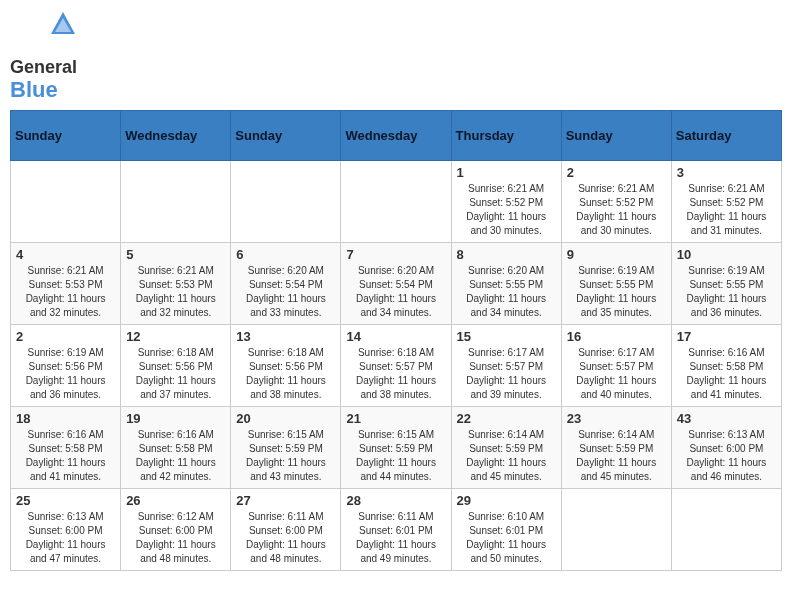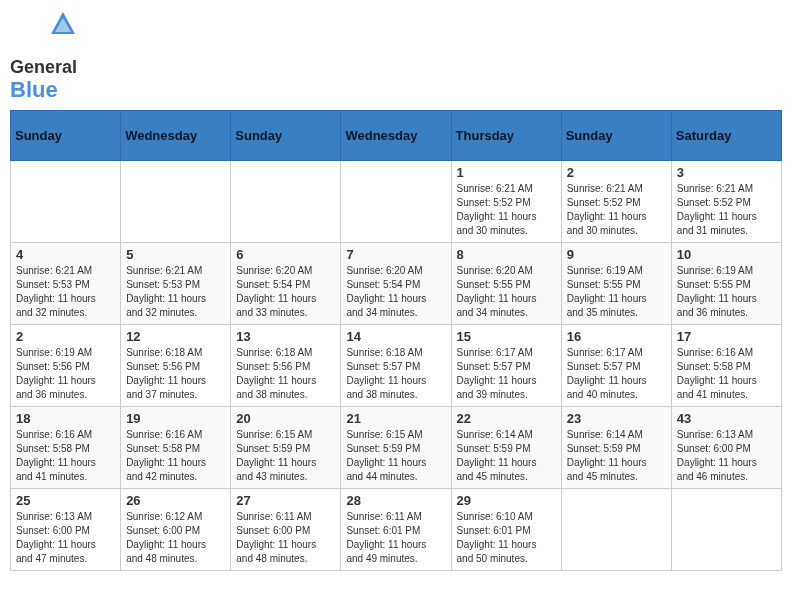--- a/index.html
+++ b/index.html
@@ -68,20 +68,21 @@
     }
     .day-number {
       font-size: 13px;
       font-weight: bold;
       margin-bottom: 2px;
     }
     .day-info {
       font-size: 10px;
       color: #333;
       line-height: 1.4;
+      text-align: center;
     }
     .empty-cell {
       background: #fff !important;
     }
   </style>
 </head>
 <body>
 
 <div class="header">
   <div class="logo">

